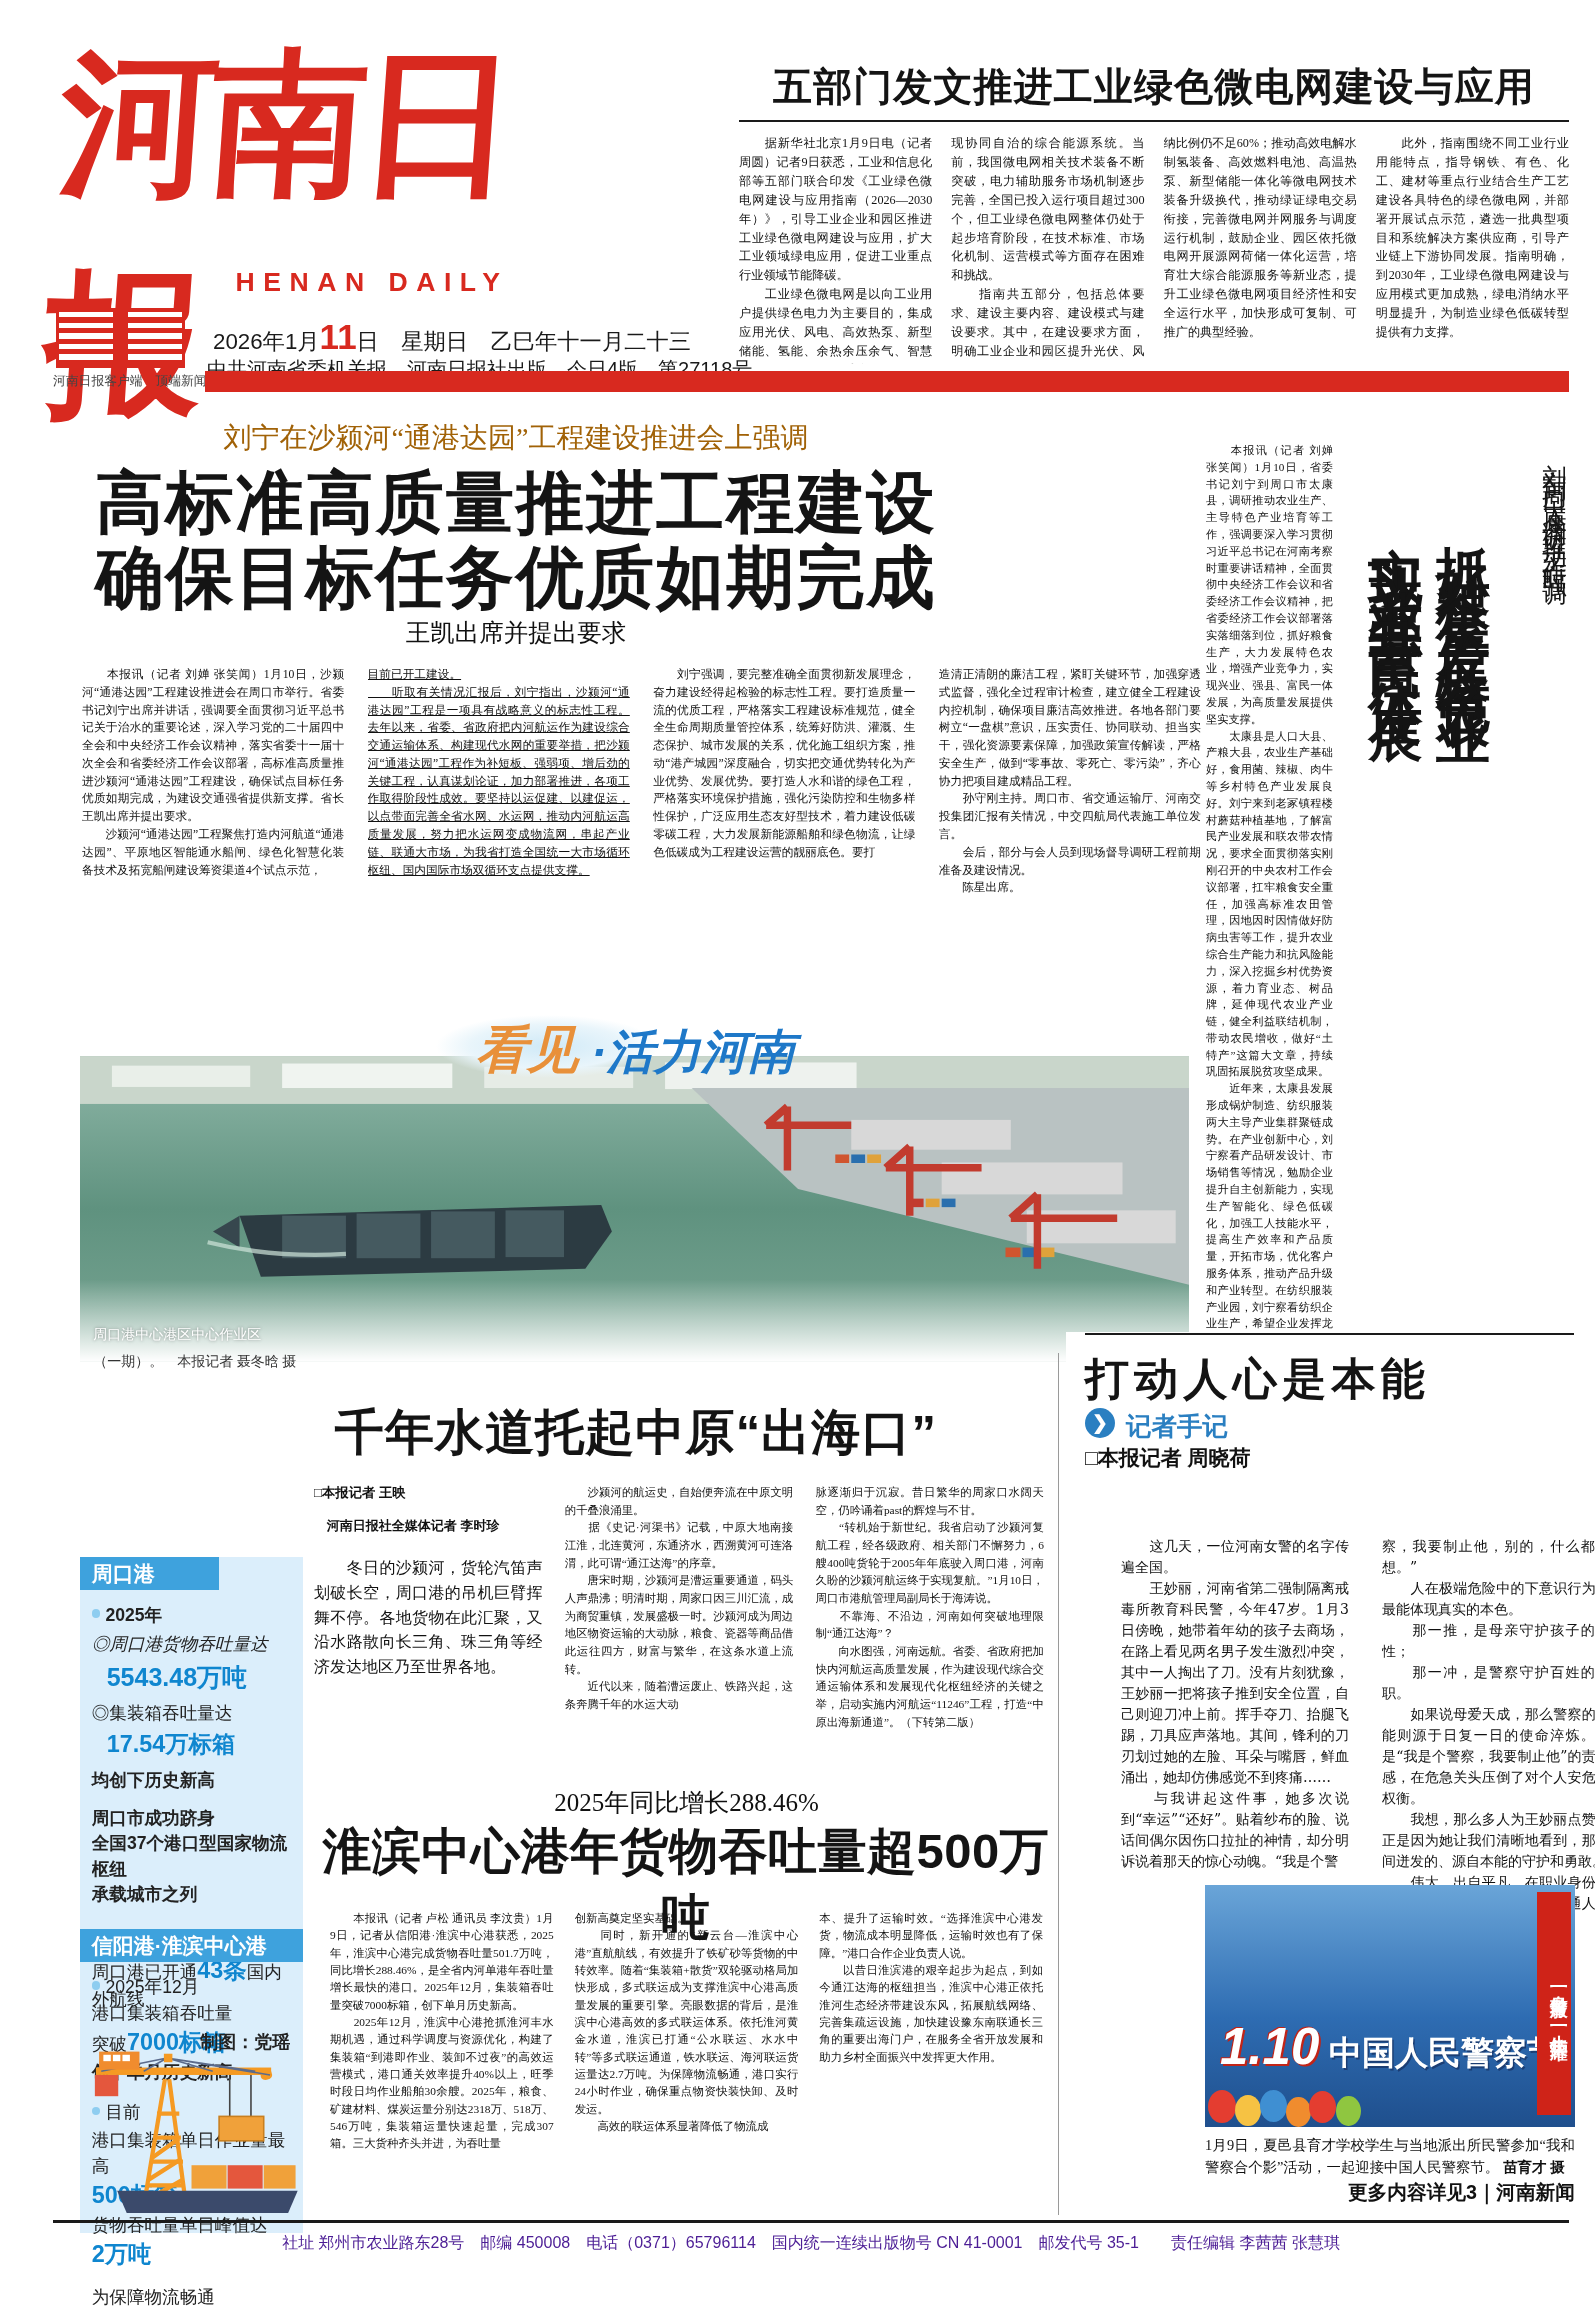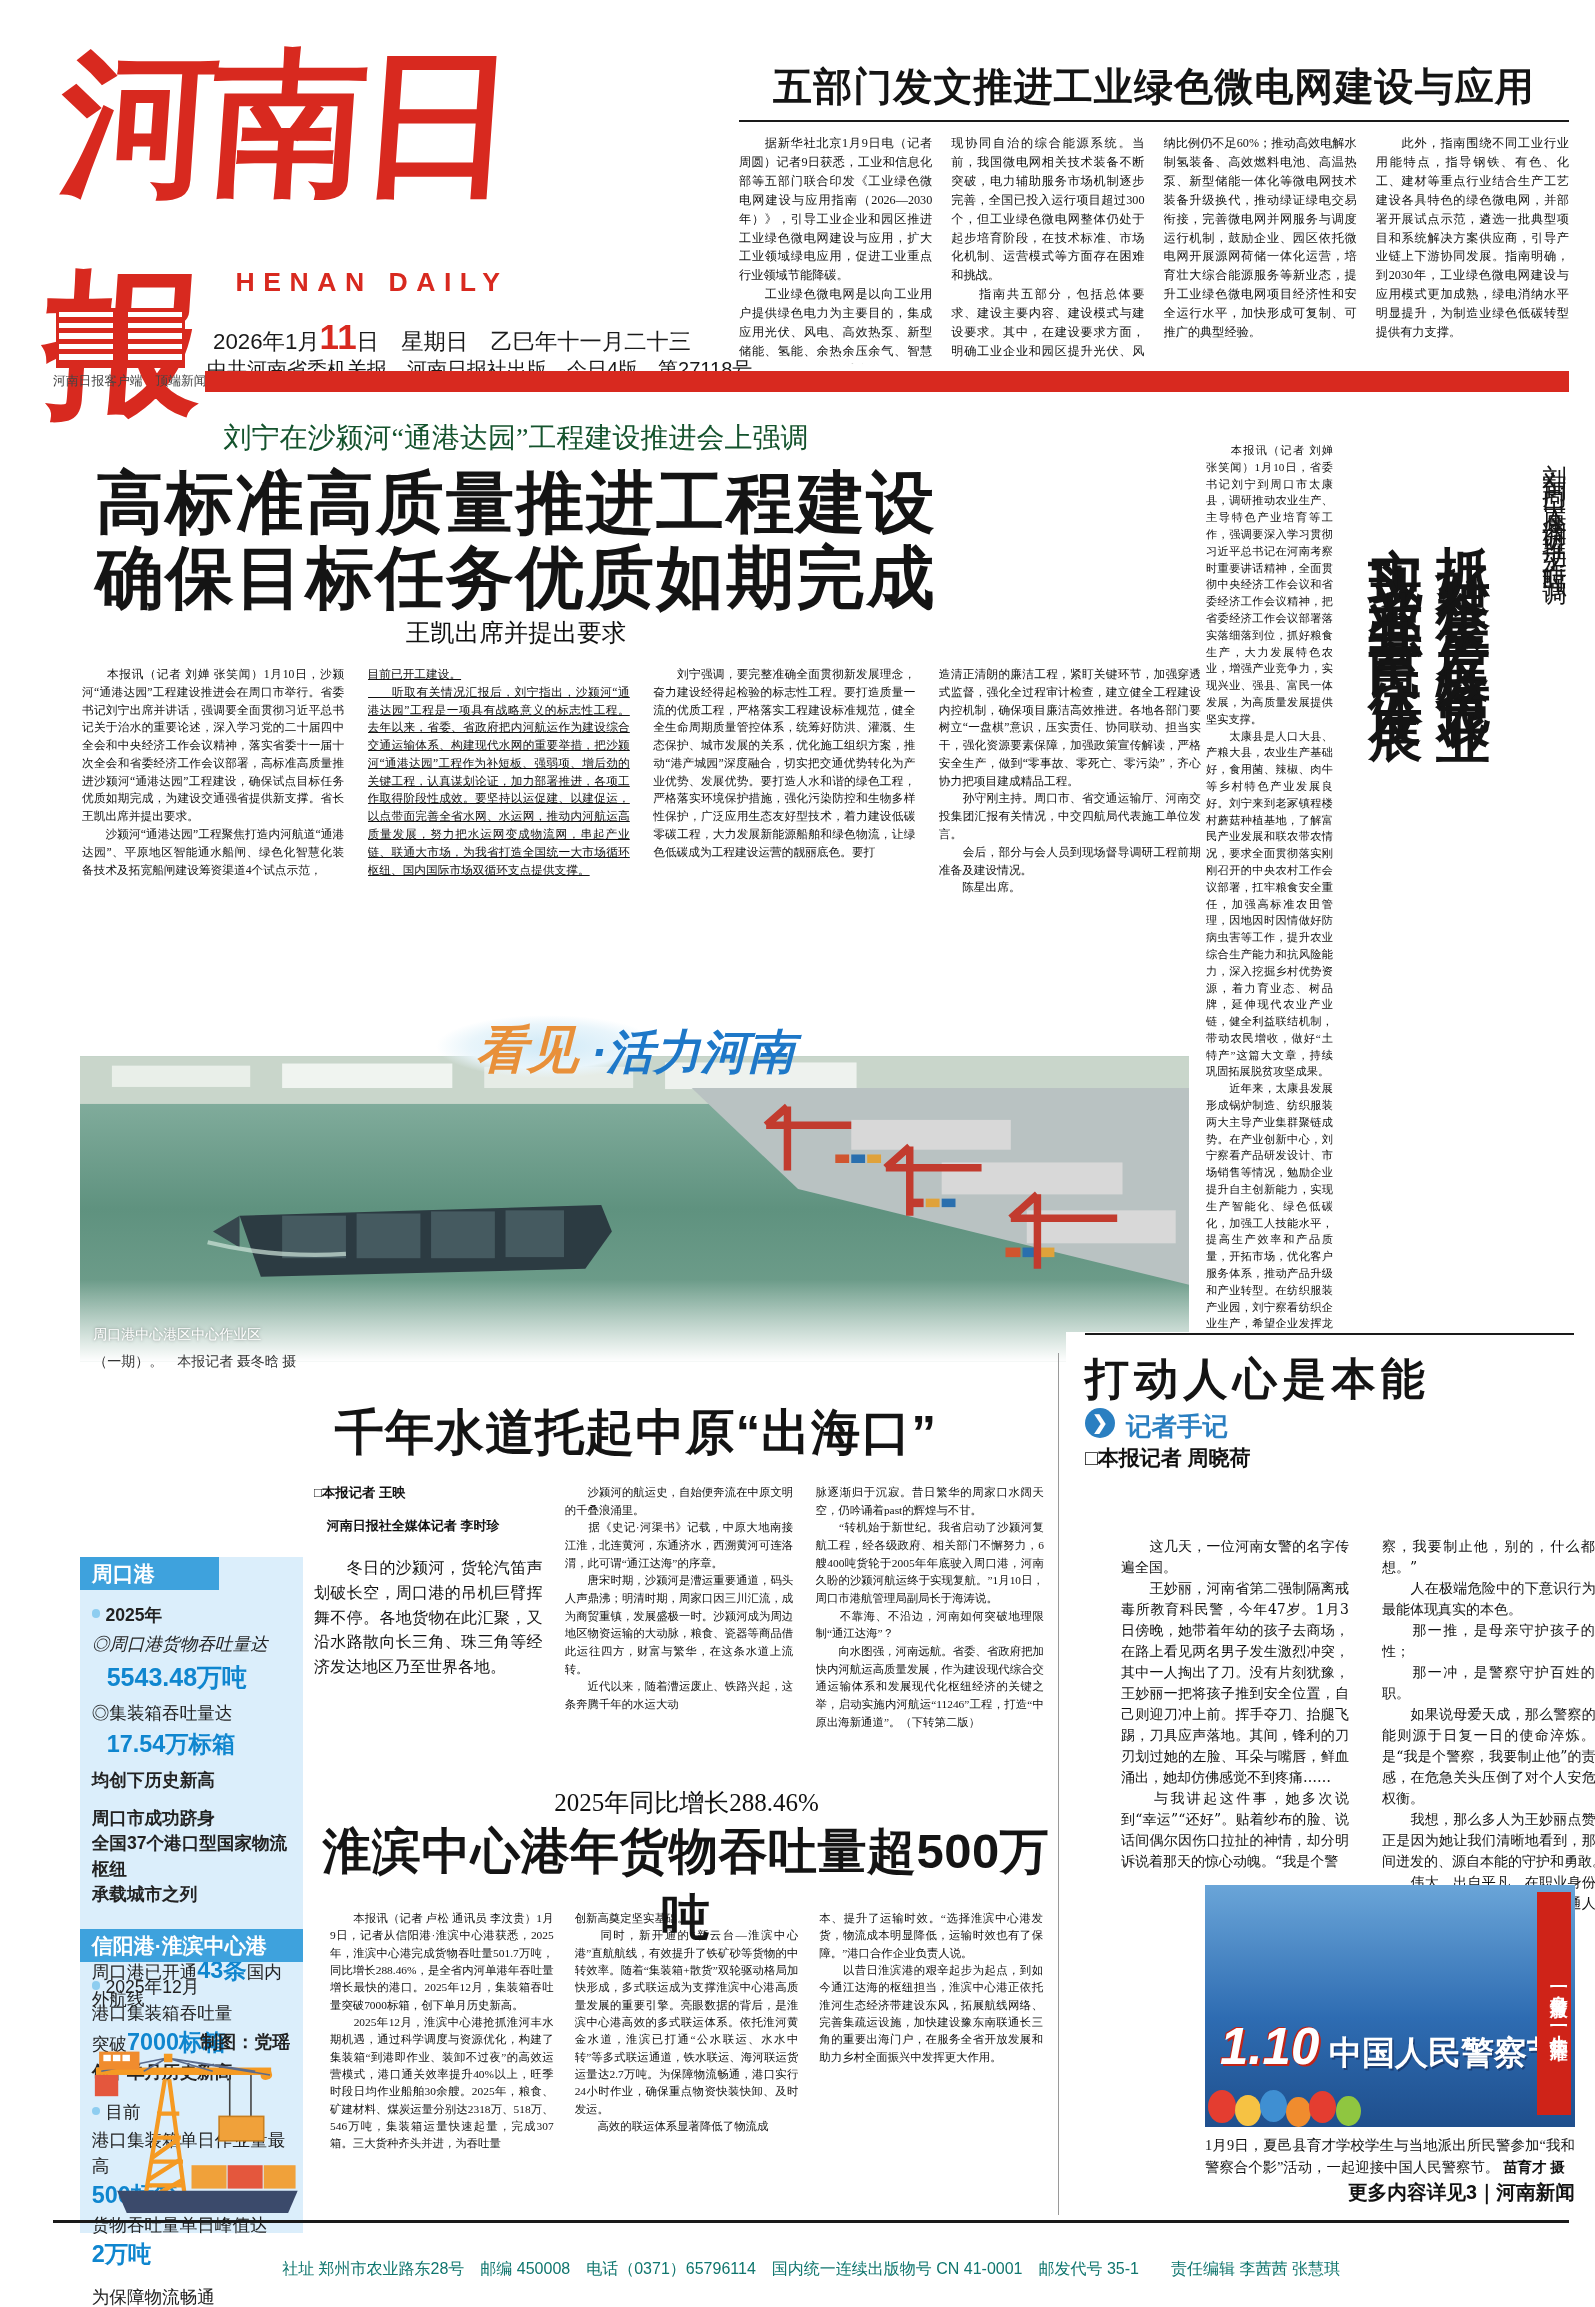--- a/index.html
+++ b/index.html
@@ -45,21 +45,21 @@
   <div class="abs rule" style="left:739px;top:120px;width:830px;height:1.6px;"></div>
   <div class="abs" style="left:739px;top:134px;width:830px;height:230px;display:flex;gap:19px;">
     <div class="txt serif" style="flex:1;font-size:12.2px;line-height:1.55;">　　据新华社北京1月9日电（记者 周圆）记者9日获悉，工业和信息化部等五部门联合印发《工业绿色微电网建设与应用指南（2026—2030年）》，引导工业企业和园区推进工业绿色微电网建设与应用，扩大工业领域绿电应用，促进工业重点行业领域节能降碳。
 　　工业绿色微电网是以向工业用户提供绿色电力为主要目的，集成应用光伏、风电、高效热泵、新型储能、氢能、余热余压余气、智慧能源管控等一体化系统，可融合工业生产过程与电网友好互动并实</div>
     <div class="txt serif" style="flex:1;font-size:12.2px;line-height:1.55;">现协同自治的综合能源系统。当前，我国微电网相关技术装备不断突破，电力辅助服务市场机制逐步完善，全国已投入运行项目超过300个，但工业绿色微电网整体仍处于起步培育阶段，在技术标准、市场化机制、运营模式等方面存在困难和挑战。
 　　指南共五部分，包括总体要求、建设主要内容、建设模式与建设要求。其中，在建设要求方面，明确工业企业和园区提升光伏、风电等可再生能源发电自发自用比例，将绿电消</div>
     <div class="txt serif" style="flex:1;font-size:12.2px;line-height:1.55;">纳比例仍不足60%；推动高效电解水制氢装备、高效燃料电池、高温热泵、新型储能一体化等微电网技术装备升级换代，推动绿证绿电交易衔接，完善微电网并网服务与调度运行机制，鼓励企业、园区依托微电网开展源网荷储一体化运营，培育壮大综合能源服务等新业态，提升工业绿色微电网项目经济性和安全运行水平，加快形成可复制、可推广的典型经验。</div>
     <div class="txt serif" style="flex:1;font-size:12.2px;line-height:1.55;">　　此外，指南围绕不同工业行业用能特点，指导钢铁、有色、化工、建材等重点行业结合生产工艺建设各具特色的绿色微电网，并部署开展试点示范，遴选一批典型项目和系统解决方案供应商，引导产业链上下游协同发展。指南明确，到2030年，工业绿色微电网建设与应用模式更加成熟，绿电消纳水平明显提升，为制造业绿色低碳转型提供有力支撑。</div>
   </div>
 
-  <div class="abs serif center" style="left:80px;top:419px;width:872px;font-size:28px;color:#14532d;text-align:center;">刘宁在沙颍河“通港达园”工程建设推进会上强调</div>
+  <div class="abs serif center" style="left:80px;top:419px;width:872px;font-size:28px;color:#a16207;text-align:center;">刘宁在沙颍河“通港达园”工程建设推进会上强调</div>
   <div class="abs hd-sans center" style="left:80px;top:458px;width:872px;font-size:68px;letter-spacing:2.1px;">高标准高质量推进工程建设</div>
   <div class="abs hd-sans center" style="left:80px;top:533px;width:872px;font-size:68px;letter-spacing:2.1px;">确保目标任务优质如期完成</div>
   <div class="abs serif center" style="left:80px;top:616px;width:872px;font-size:24.5px;">王凯出席并提出要求</div>
   <div class="abs" style="left:82px;top:666px;width:1119px;height:355px;display:flex;gap:23.4px;">
     <div class="txt serif" style="flex:1;font-size:11.7px;line-height:1.52;">　　本报讯（记者 刘婵 张笑闻）1月10日，沙颍河“通港达园”工程建设推进会在周口市举行。省委书记刘宁出席并讲话，强调要全面贯彻习近平总书记关于治水的重要论述，深入学习党的二十届四中全会和中央经济工作会议精神，落实省委十一届十次全会和省委经济工作会议部署，高标准高质量推进沙颍河“通港达园”工程建设，确保试点目标任务优质如期完成，为建设交通强省提供新支撑。省长王凯出席并提出要求。
 　　沙颍河“通港达园”工程聚焦打造内河航道“通港达园”、平原地区智能通水船闸、绿色化智慧化装备技术及拓宽船闸建设筹资渠道4个试点示范，</div>
     <div class="txt serif" style="flex:1;font-size:11.7px;line-height:1.52;text-decoration:underline;">目前已开工建设。
 　　听取有关情况汇报后，刘宁指出，沙颍河“通港达园”工程是一项具有战略意义的标志性工程。去年以来，省委、省政府把内河航运作为建设综合交通运输体系、构建现代水网的重要举措，把沙颍河“通港达园”工程作为补短板、强弱项、增后劲的关键工程，认真谋划论证，加力部署推进，各项工作取得阶段性成效。要坚持以运促建、以建促运，以点带面完善全省水网、水运网，推动内河航运高质量发展，努力把水运网变成物流网，串起产业链、联通大市场，为我省打造全国统一大市场循环枢纽、国内国际市场双循环支点提供支撑。</div>
     <div class="txt serif" style="flex:1;font-size:11.7px;line-height:1.52;">　　刘宁强调，要完整准确全面贯彻新发展理念，奋力建设经得起检验的标志性工程。要打造质量一流的优质工程，严格落实工程建设标准规范，健全全生命周期质量管控体系，统筹好防洪、灌溉、生态保护、城市发展的关系，优化施工组织方案，推动“港产城园”深度融合，切实把交通优势转化为产业优势、发展优势。要打造人水和谐的绿色工程，严格落实环境保护措施，强化污染防控和生物多样性保护，广泛应用生态友好型技术，着力建设低碳零碳工程，大力发展新能源船舶和绿色物流，让绿色低碳成为工程建设运营的靓丽底色。要打</div>
     <div class="txt serif" style="flex:1;font-size:11.7px;line-height:1.52;">造清正清朗的廉洁工程，紧盯关键环节，加强穿透式监督，强化全过程审计检查，建立健全工程建设内控机制，确保项目廉洁高效推进。各地各部门要树立“一盘棋”意识，压实责任、协同联动、担当实干，强化资源要素保障，加强政策宣传解读，严格安全生产，做到“零事故、零死亡、零污染”，齐心协力把项目建成精品工程。
@@ -283,16 +283,16 @@
 
     <div class="abs vcol" style="right:4.3px;top:7.4px;height:223px;width:34px;background:#cf2318;color:#fff;font-size:18px;font-weight:bold;letter-spacing:4.3px;text-align:center;">一身警服　一生荣耀</div>
   </div>
   <div class="abs" style="left:1205px;top:2134px;width:370px;font-size:14.4px;line-height:1.55;text-align:justify;color:#111;">
     <span class="serif">1月9日，夏邑县育才学校学生与当地派出所民警参加“我和警察合个影”活动，一起迎接中国人民警察节。</span>
     <span style="font-weight:bold;">苗育才 摄</span>
   </div>
   <div class="abs" style="left:1205px;top:2179px;width:370px;font-size:19.7px;font-weight:900;text-align:right;color:#111;">更多内容详见3｜河南新闻</div>
 
   <div class="abs rule" style="left:53px;top:2220px;width:1516px;height:3.2px;"></div>
-  <div class="abs center" style="left:53px;top:2233px;width:1516px;font-size:16px;color:#0f766e;margin-top:26px;">社址 郑州市农业路东28号　邮编 450008　电话（0371）65796114　国内统一连续出版物号 CN 41-0001　邮发代号 35-1　　责任编辑 李茜茜 张慧琪</div>
+  <div class="abs center" style="left:53px;top:2233px;width:1516px;font-size:16px;color:#4c1d95;">社址 郑州市农业路东28号　邮编 450008　电话（0371）65796114　国内统一连续出版物号 CN 41-0001　邮发代号 35-1　　责任编辑 李茜茜 张慧琪</div>
 
 </div>
 
 
 </body></html>

